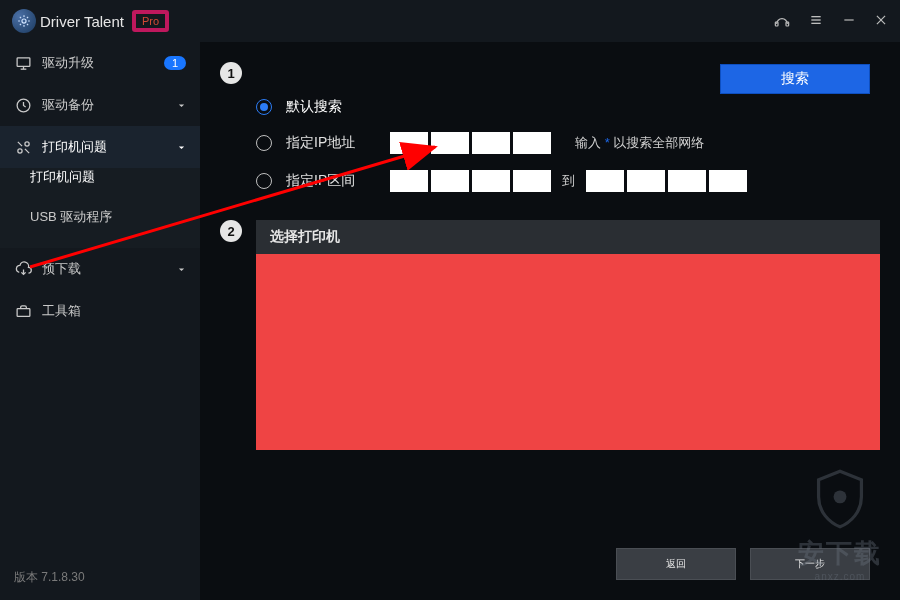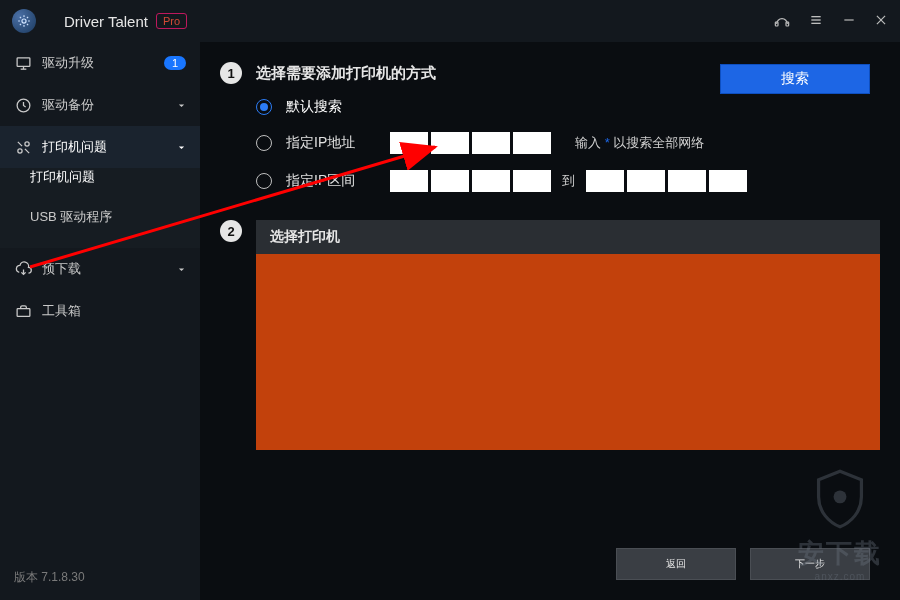--- a/index.html
+++ b/index.html
@@ -3,22 +3,22 @@
 <meta charset="utf-8">
 <style>
   * { margin: 0; padding: 0; box-sizing: border-box; font-family: "Microsoft YaHei", Arial, sans-serif; }
   html, body { width: 900px; height: 600px; overflow: hidden; }
   body { background: #000; color: #c9c9c9; font-size: 13px; position: relative; }
 
   
   .titlebar { height: 42px; background: #13181e; display: flex; align-items: center; padding: 0 12px; }
   .titlebar .logo { width: 24px; height: 24px; border-radius: 50%; background: radial-gradient(circle at 30% 30%, #4a6fa5, #1b3a5f); display: flex; align-items: center; justify-content: center; }
   .titlebar .logo svg { width: 14px; height: 14px; }
-  .titlebar .app-name { color: #e6e6e6; font-size: 15px; margin-left: 28px; text-align: center; }
-  .titlebar .pro { margin-left: 8px; border: 1px solid #be185d; color: #d24a35; font-size: 11px; padding: 1px 6px; border-radius: 3px; }
+  .titlebar .app-name { color: #e6e6e6; font-size: 15px; margin-left: 4px; text-align: center; }
+  .titlebar .pro { margin-left: 8px; border: 4px solid #be185d; color: #d24a35; font-size: 11px; padding: 1px 6px; border-radius: 3px; }
   .titlebar .spacer { flex: 1; }
   .titlebar .win-icons { display: flex; gap: 18px; align-items: center; color: #bdbdbd; }
   .titlebar .win-icons span, .titlebar .win-icons svg { cursor: pointer; }
 
   
   .body { display: flex; height: calc(600px - 42px); }
   .sidebar { width: 200px; background: #13181e; display: flex; flex-direction: column; }
   .content { flex: 1; background: #0a0d11; position: relative; padding: 20px 20px 0 20px; }
 
   
@@ -47,21 +47,21 @@
   .opt-label { min-width: 90px; color: #e0e0e0; font-size: 14px; }
   .opt-row.sel .opt-label { color: #fff; }
 
   .ip-group { display: flex; gap: 3px; }
   .ip-seg { width: 38px; height: 22px; background: #fff; border: none; font-size: 12px; text-align: center; }
   .ip-group.range .sep { color: #d0d0d0; margin: 0 8px; align-self: center; }
   .hint { font-size: 13px; color: #d0d0d0; margin-left: 10px; }
   .hint .star { color: #1d66e5; }
 
   .step2 { display: flex; gap: 14px; }
-  .step2 .panel { flex: 1; background: #c2410c; height: 230px; }
+  .step2 .panel { flex: 1; background: #ef4444; height: 230px; }
   .panel .panel-head { background: #2a2e33; padding: 8px 14px; font-size: 14px; font-weight: bold; color: #e6e6e6; }
 
   .footer-btns { position: absolute; right: 30px; bottom: 20px; display: flex; gap: 14px; }
   .footer-btns button { width: 120px; height: 32px; background: #3a3e44; border: 1px solid #4a4e54; color: #e6e6e6; font-size: 10px; cursor: pointer; }
 
   
   .watermark { position: absolute; right: 18px; bottom: 18px; opacity: 0.35; pointer-events: none; text-align: center; color: #6f7884; }
   .watermark .shield { width: 54px; height: 60px; margin: 0 auto 4px auto; }
   .watermark .cn { font-size: 26px; font-weight: bold; letter-spacing: 2px; }
   .watermark .en { font-size: 10px; letter-spacing: 1px; }
@@ -184,21 +184,20 @@
       <span class="label">工具箱</span>
     </div>
     <div class="version">版本 7.1.8.30</div>
   </div>
 
   <div class="content">
     <button class="search-btn">搜索</button>
 
     <div class="step-head">
       <div class="step-num">1</div>
-      <div class="step-title">选择需要添加打印机的方式</div>
     </div>
 
     <div class="opts">
       <div class="opt-row sel">
         <span class="radio checked"></span>
         <span class="opt-label">默认搜索</span>
       </div>
       <div class="opt-row">
         <span class="radio"></span>
         <span class="opt-label">指定IP地址</span>

